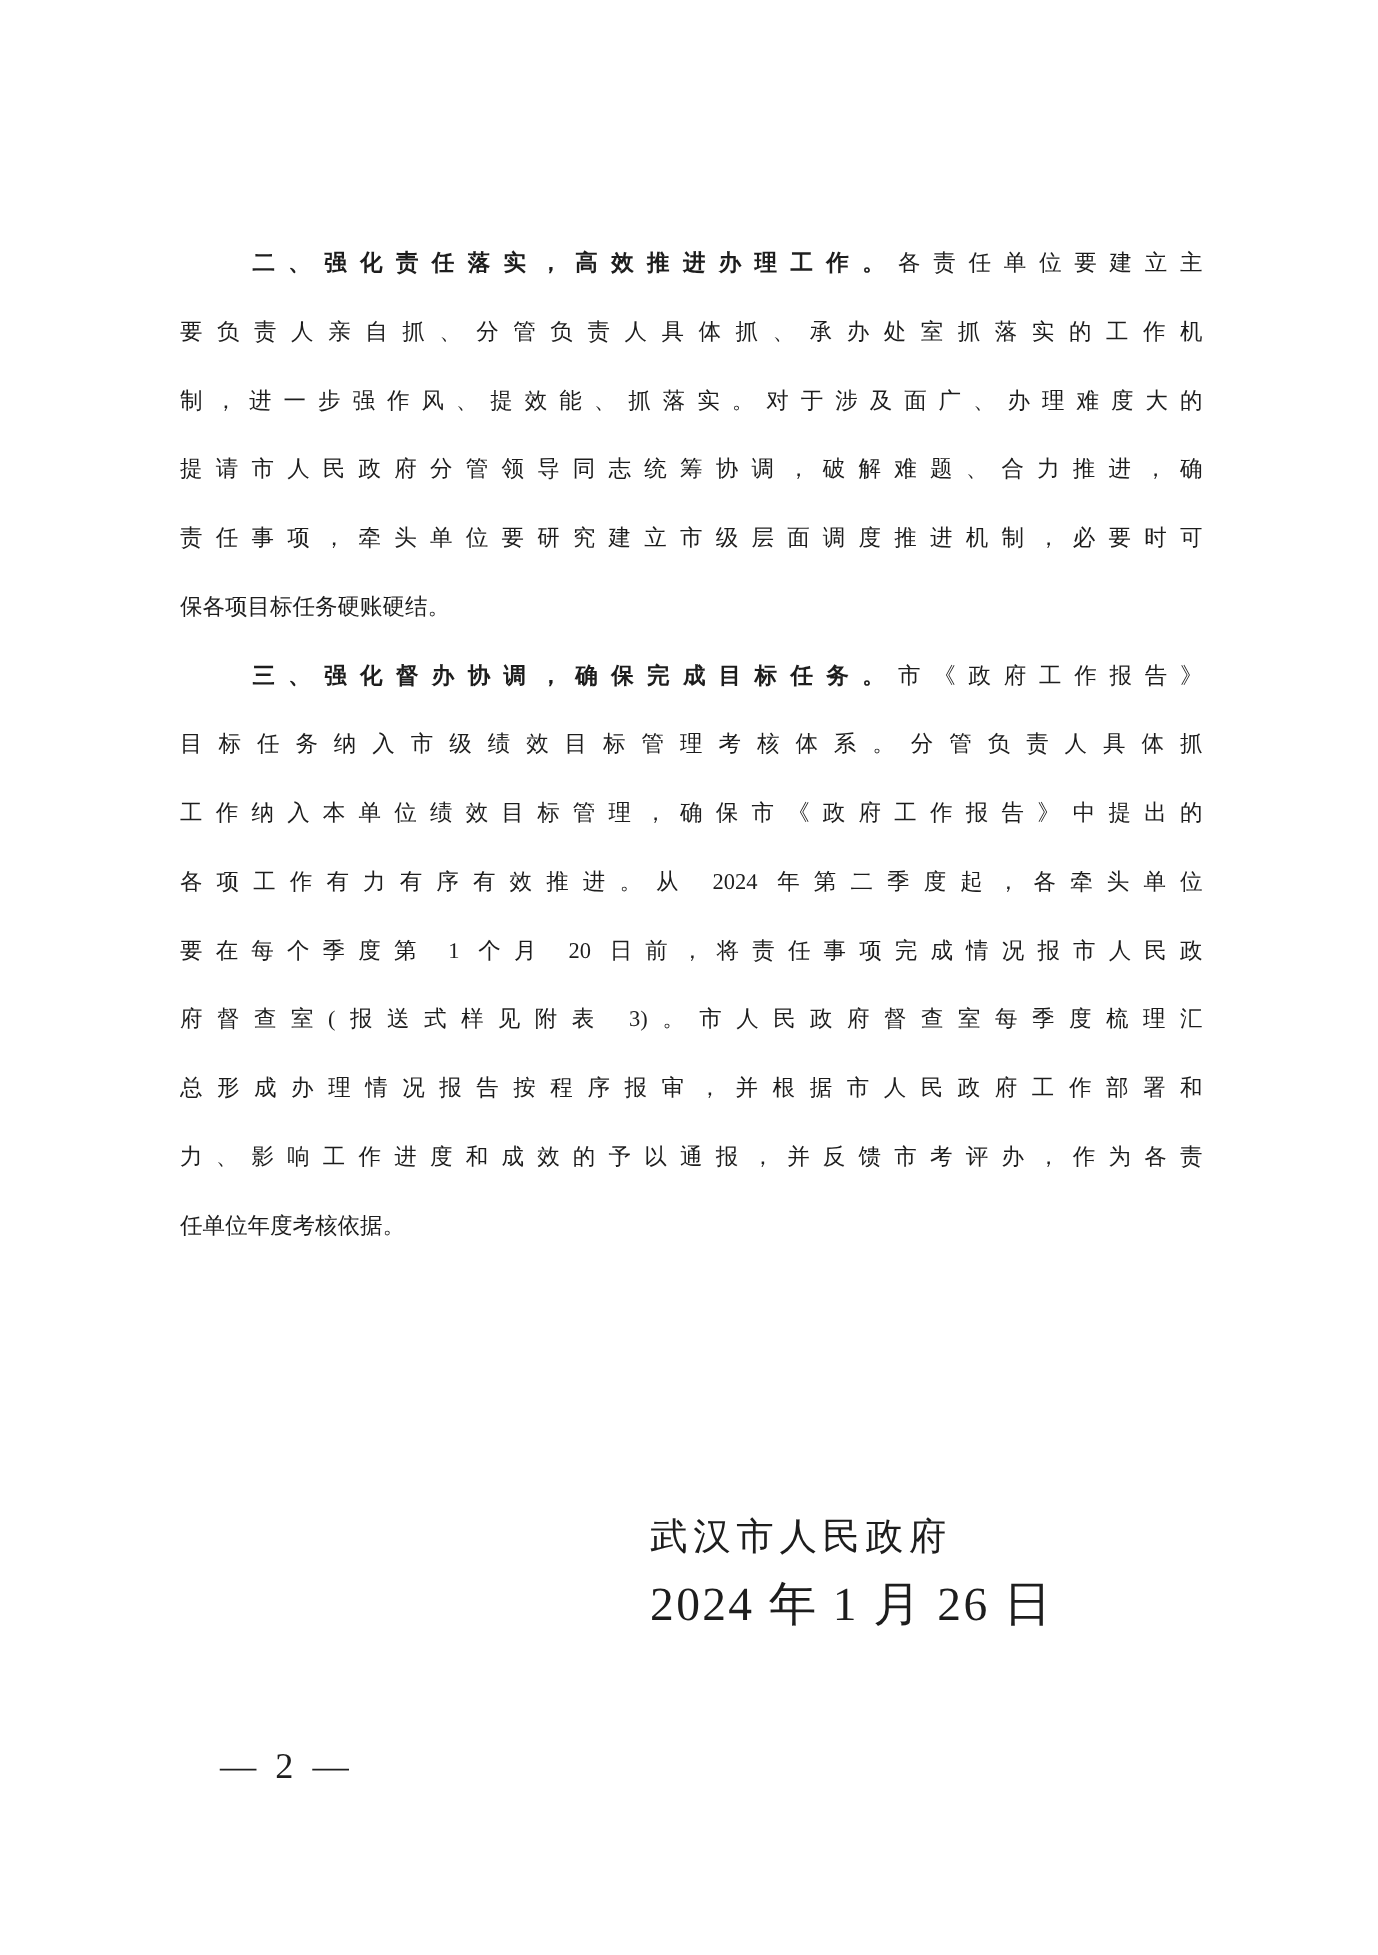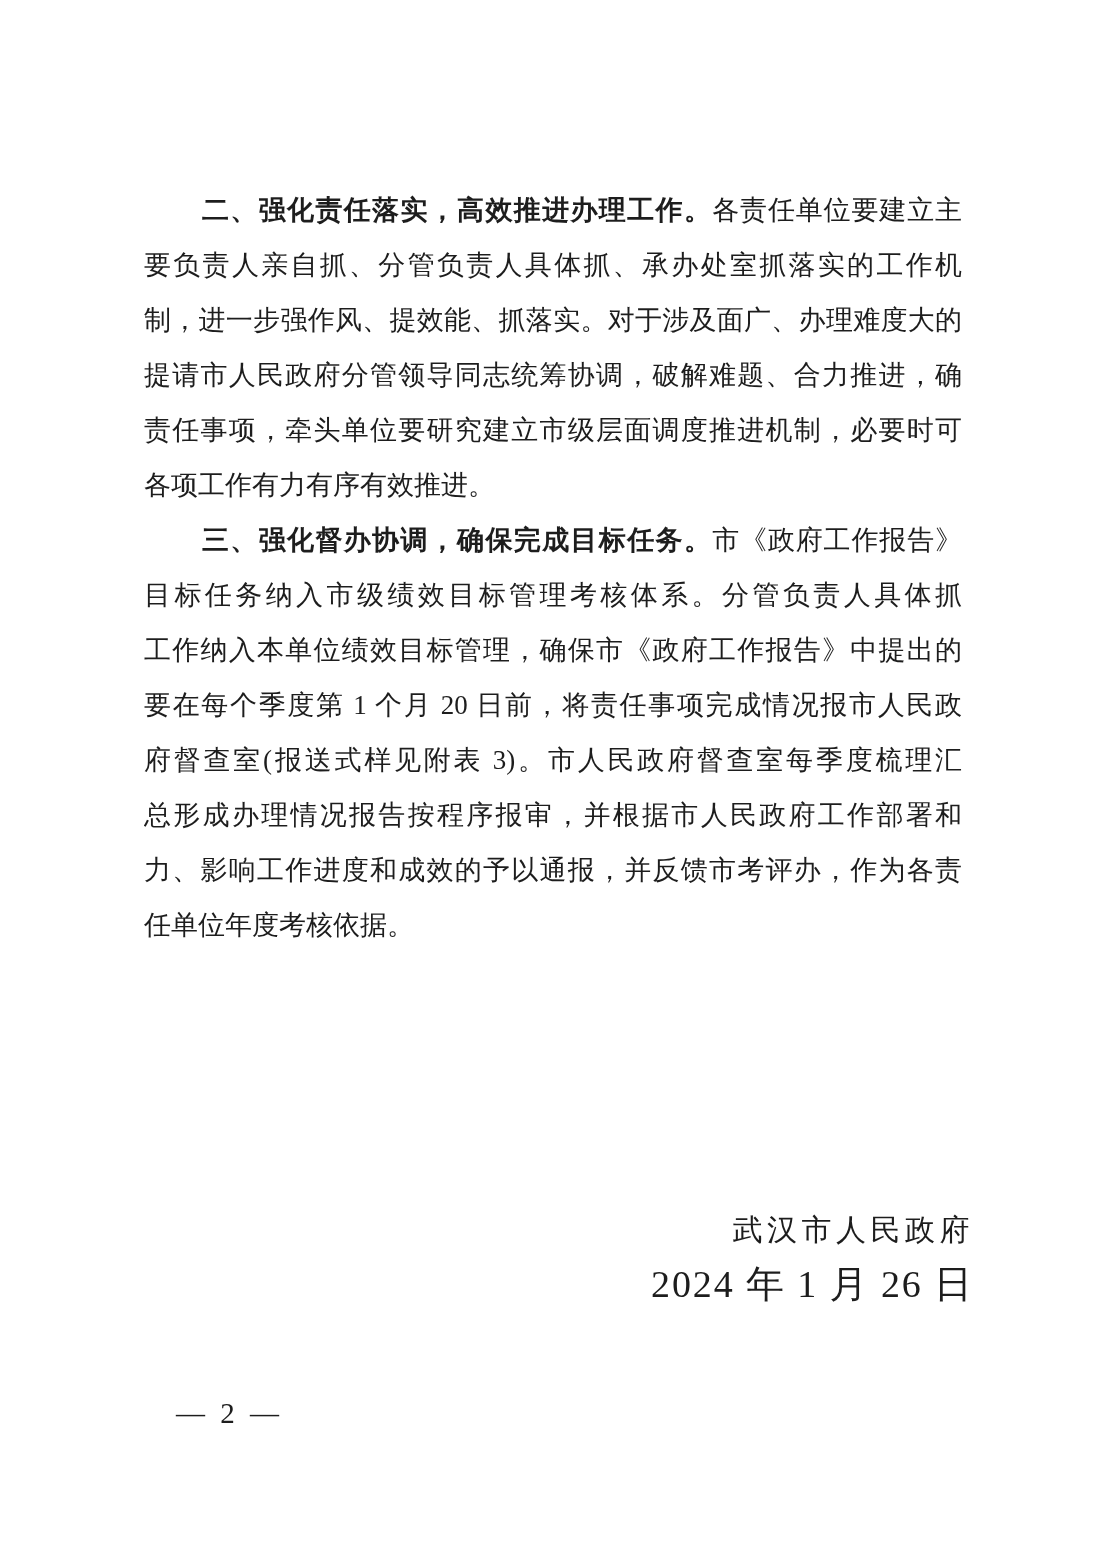--- a/index.html
+++ b/index.html
@@ -16,21 +16,21 @@
     font-family: "Liberation Serif", "DejaVu Serif", serif;
     color: #1d1d1d;
   }
   .content {
     position: absolute;
     left: 144px;
     top: 183px;
     width: 818px;
   }
   .line {
-    font-size: 27px;
+    font-size: 18px;
     line-height: 55px;
     height: 55px;
     overflow: hidden;
     text-align: justify;
     text-align-last: justify;
     text-justify: inter-character;
     white-space: nowrap;
   }
   .line.first {
     padding-left: 58px;
@@ -39,23 +39,23 @@
     text-align-last: left;
   }
   .bold-heading {
     font-family: "Liberation Sans", "DejaVu Sans", sans-serif;
     font-weight: 700;
     letter-spacing: 0.5px;
   }
   .signature {
     position: absolute;
     top: 1202px;
-    left: 534px;
+    left: 520px;
     width: 440px;
-    text-align: right;
+    text-align: left;
   }
   .signature .issuer {
     font-size: 30px;
     line-height: 55px;
     letter-spacing: 0.15em;
   }
   .signature .date {
     font-size: 38px;
     line-height: 55px;
     letter-spacing: 0.05em;
@@ -75,25 +75,26 @@
 
 <div class="page">
 
   <div class="content">
 
     <div class="line first"><span class="bold-heading">二、强化责任落实，高效推进办理工作。</span><span>各责任单位要建立主</span></div>
     <div class="line">要负责人亲自抓、分管负责人具体抓、承办处室抓落实的工作机</div>
     <div class="line">制，进一步强作风、提效能、抓落实。对于涉及面广、办理难度大的</div>
     <div class="line">提请市人民政府分管领导同志统筹协调，破解难题、合力推进，确</div>
     <div class="line">责任事项，牵头单位要研究建立市级层面调度推进机制，必要时可</div>
-    <div class="line last">各项工作有力有序有效推进。</div>
+    <div class="line last">保各项目标任务硬账硬结。</div>
 
     <div class="line first"><span class="bold-heading">三、强化督办协调，确保完成目标任务。</span><span>市《政府工作报告》</span></div>
     <div class="line">目标任务纳入市级绩效目标管理考核体系。分管负责人具体抓</div>
     <div class="line">工作纳入本单位绩效目标管理，确保市《政府工作报告》中提出的</div>
+    <div class="line">各项工作有力有序有效推进。从 2024 年第二季度起，各牵头单位</div>
     <div class="line">要在每个季度第 1 个月 20 日前，将责任事项完成情况报市人民政</div>
     <div class="line">府督查室(报送式样见附表 3)。市人民政府督查室每季度梳理汇</div>
     <div class="line">总形成办理情况报告按程序报审，并根据市人民政府工作部署和</div>
     <div class="line">力、影响工作进度和成效的予以通报，并反馈市考评办，作为各责</div>
     <div class="line last">任单位年度考核依据。</div>
 
   </div>
 
   <div class="signature">
     <div class="issuer">武汉市人民政府</div>

